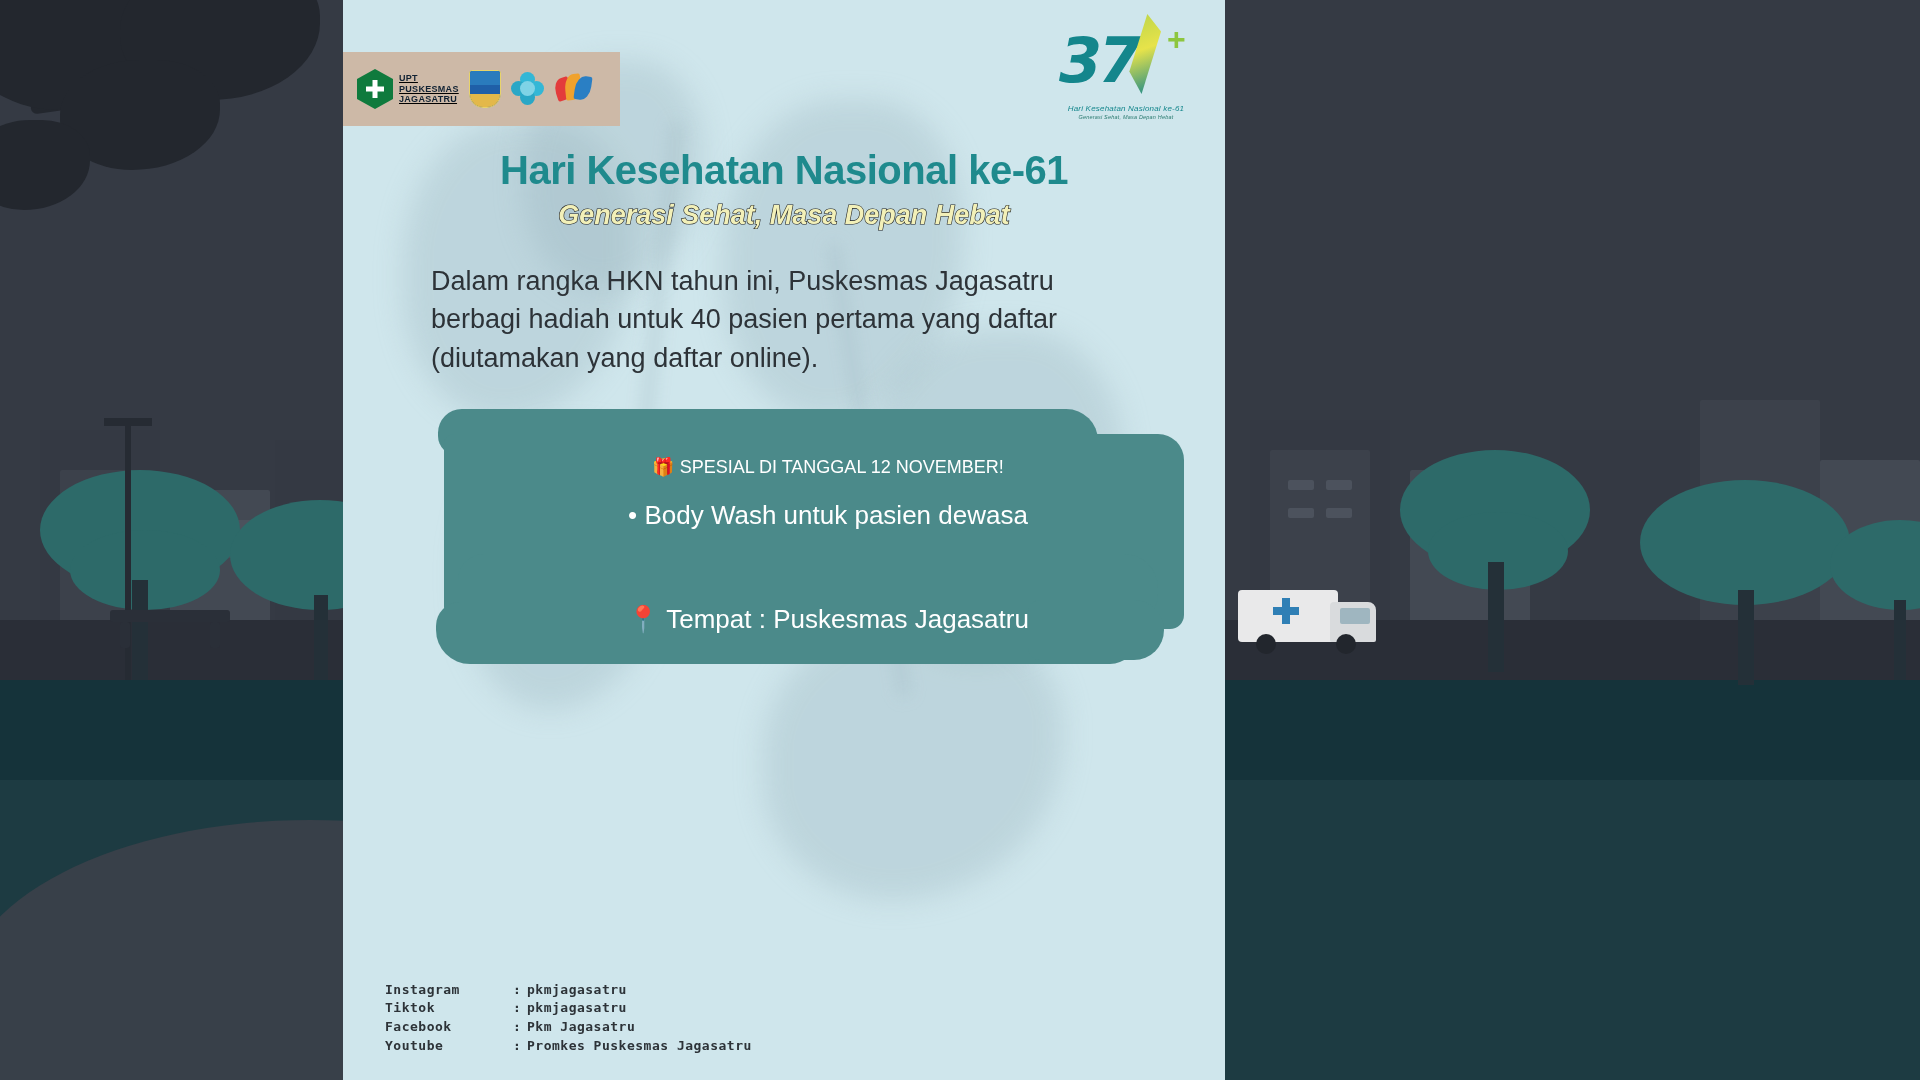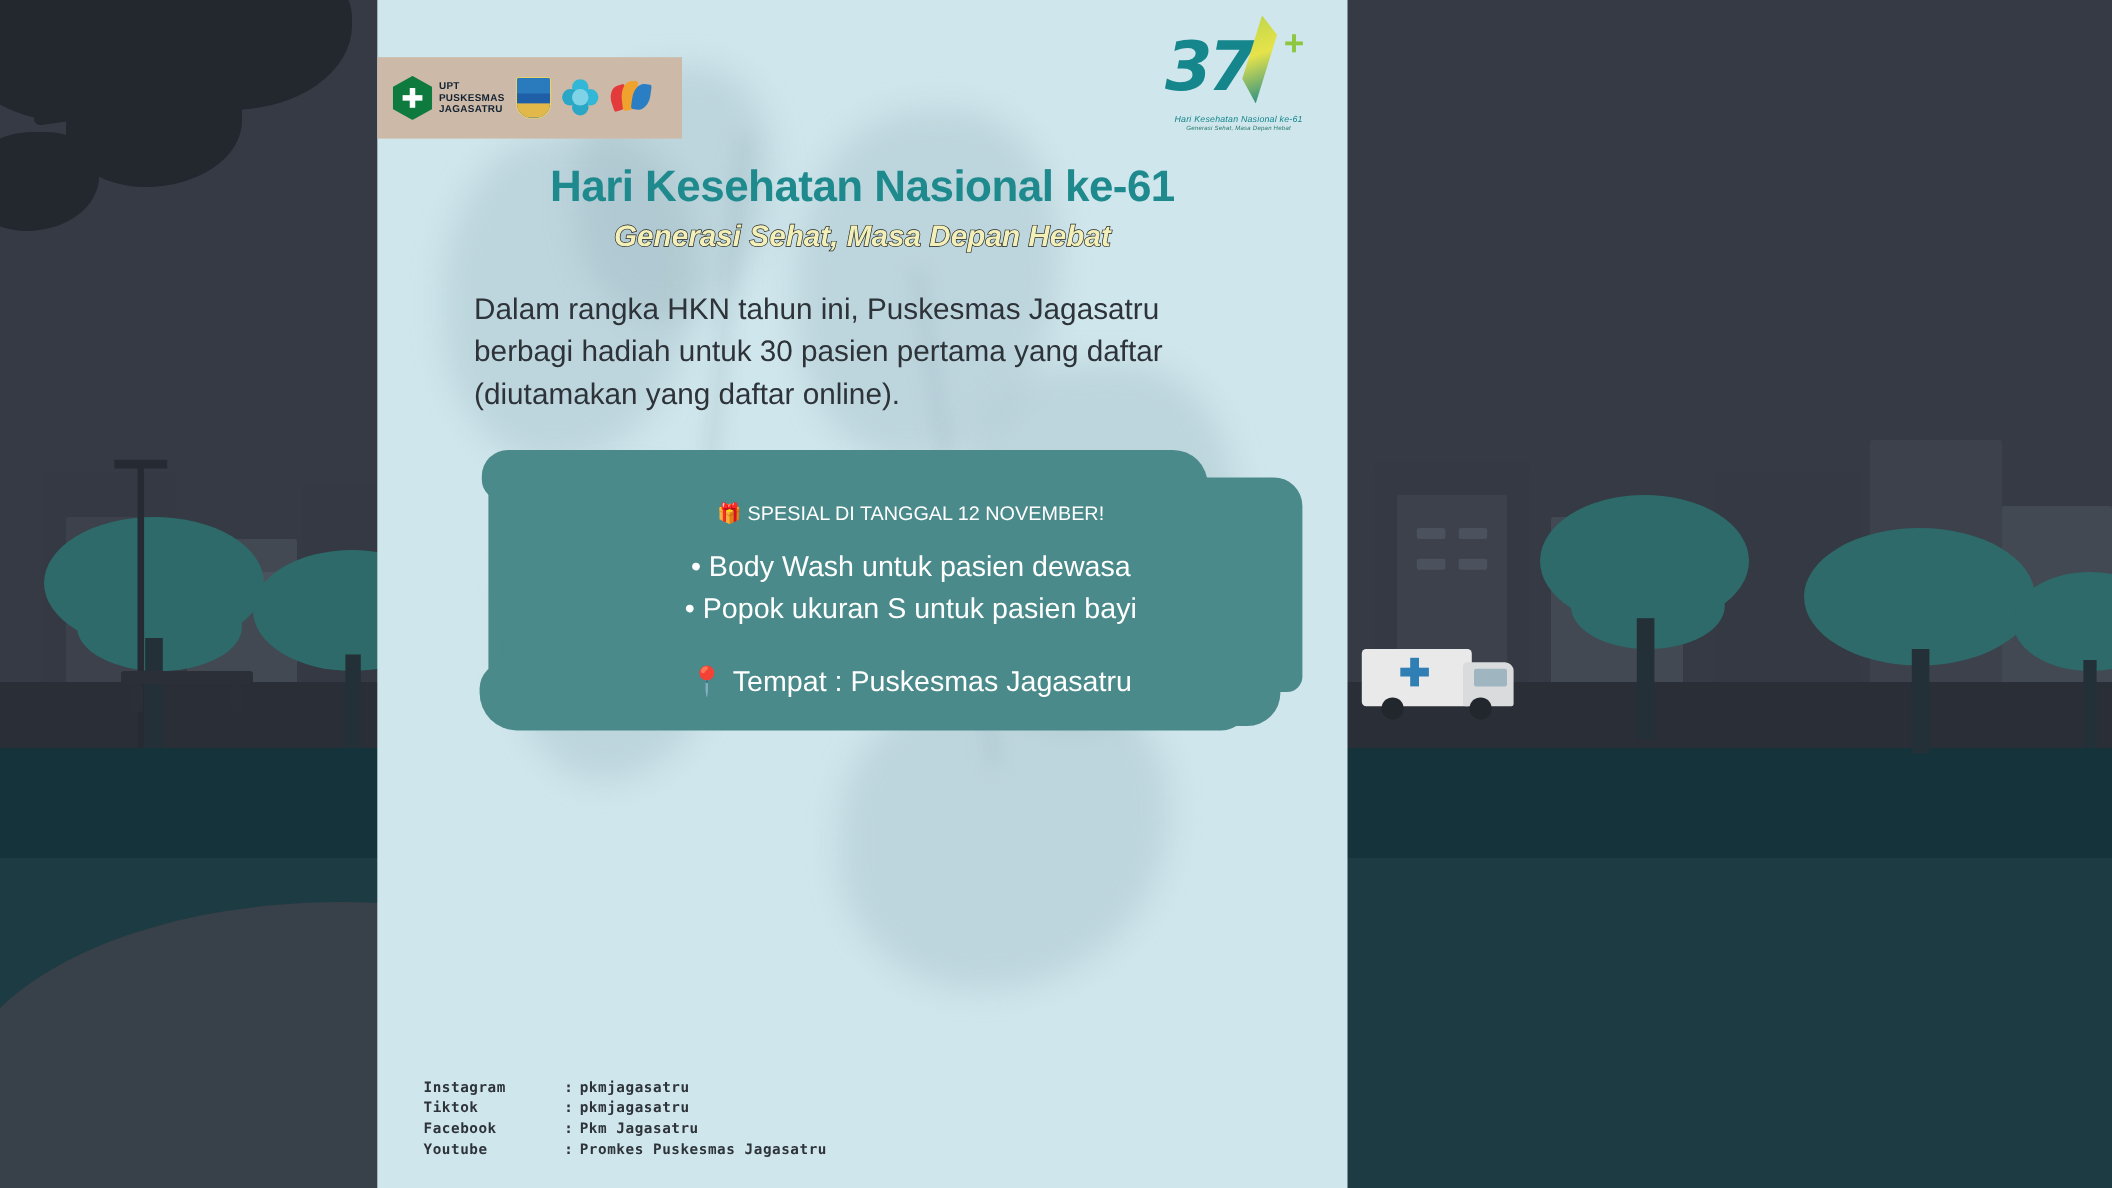--- a/index.html
+++ b/index.html
@@ -162,20 +162,21 @@
     display: flex;
     align-items: center;
     gap: 10px;
     padding-left: 14px;
     box-sizing: border-box;
   }
   .logo-pkm {
     display: flex;
     align-items: center;
     gap: 6px;
+    text-decoration: underline;
   }
   .logo-hex {
     width: 36px; height: 40px;
     background: #0f7a3d;
     clip-path: polygon(50% 0%, 100% 25%, 100% 75%, 50% 100%, 0% 75%, 0% 25%);
     position: relative;
   }
   .logo-hex::before {
     content: "";
     position: absolute;
@@ -539,37 +540,36 @@
         <div class="hkn-plus">+</div>
         <div class="hkn-caption">
           <span>Hari Kesehatan Nasional ke-61</span>
           <small>Generasi Sehat, Masa Depan Hebat</small>
         </div>
       </div>
 
       <div class="title">Hari Kesehatan Nasional ke-61</div>
       <div class="subtitle">Generasi Sehat, Masa Depan Hebat</div>
 
-      <div class="body-text">Dalam rangka HKN tahun ini, Puskesmas Jagasatru berbagi hadiah untuk 30 pasien pertama yang daftar (diutamakan yang daftar online).</div>
+      <div class="body-text">Dalam rangka HKN tahun ini, Puskesmas Jagasatru berbagi hadiah untuk 40 pasien pertama yang daftar (diutamakan yang daftar online).</div>
 
       <div class="brush">
         <div class="stroke s-top"></div>
         <div class="stroke s-main"></div>
         <div class="stroke s-mid"></div>
         <div class="stroke s-bot"></div>
         <div class="stroke s-tail"></div>
 
         <div class="brush-content">
           <div class="bc-line1">
             <span>🎁</span>
             <span>SPESIAL DI TANGGAL 12 NOVEMBER!</span>
           </div>
           <div class="bc-bullets">
             <div>• <span>Body Wash untuk pasien dewasa</span></div>
-            <div>• <span>Popok ukuran S untuk pasien bayi</span></div>
           </div>
           <div class="bc-place">
             <span>📍</span>
             <span>Tempat : Puskesmas Jagasatru</span>
           </div>
         </div>
       </div>
 
       <div class="closing">
       </div>

